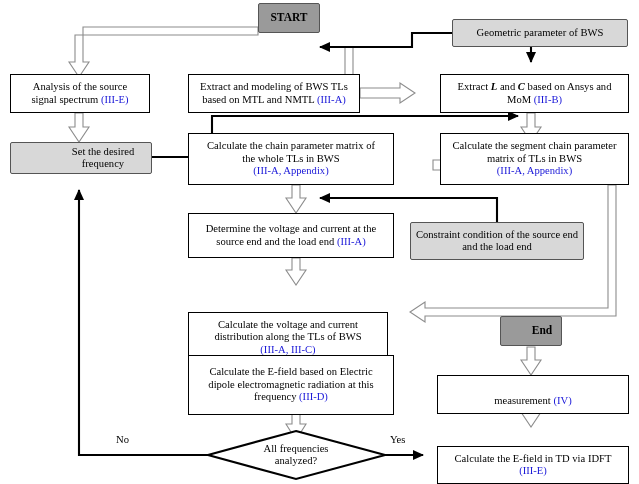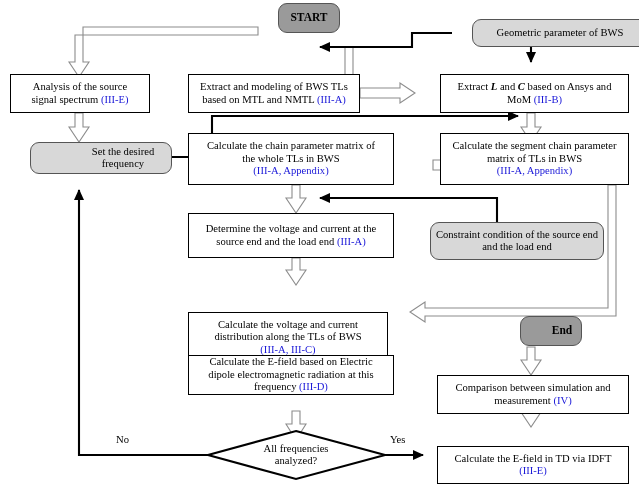--- a/index.html
+++ b/index.html
@@ -39,23 +39,22 @@
   }
   
   .proc {
     background: #ffffff;
     border: 1.3px solid #000000;
     font-size: 10.6px;
   }
   
   .term {
     border: 1.3px solid #555555;
-    border-radius: 9px;
-    font-size: 10.6px;
-    margin-left: 20px;
+    border-radius: 2px;
+    font-size: 10.6px;
   }
   .term-dark {
     background: #9a9a9a;
     font-weight: bold;
     font-size: 11.5px;
   }
   .term-light {
     background: #d8d8d8;
   }
   
@@ -206,31 +205,31 @@
       <span>Calculate the voltage and current</span><br>
       <span>distribution along the TLs of BWS</span><br>
       <span class="ref">(III-A, III-C)</span>
     </span>
   </div>
 
   <div class="node term term-dark" style="left:500px; top:316px; width:62px; height:30px;padding-left:22px;">
     <span class="txt">End</span>
   </div>
 
-  <div class="node proc" style="left:188px; top:355px; width:206px; height:40px;">
+  <div class="node proc" style="left:188px; top:355px; width:206px; height:60px;">
     <span class="txt">
       <span>Calculate the E-field based on Electric</span><br>
       <span>dipole electromagnetic radiation at this</span><br>
       <span>frequency  </span><span class="ref">(III-D)</span>
     </span>
   </div>
 
   <div class="node proc" style="left:437px; top:375px; width:192px; height:39px;">
     <span class="txt">
-      <span>Comparison between simulation and</span><br>
+      <br>
       <span>measurement  </span><span class="ref">(IV)</span>
     </span>
   </div>
 
   <div class="node proc" style="left:437px; top:437px; width:192px; height:38px;margin-top:9px;">
     <span class="txt">
       <span>Calculate the E-field in TD via IDFT</span><br>
       <span class="ref">(III-E)</span>
     </span>
   </div>

